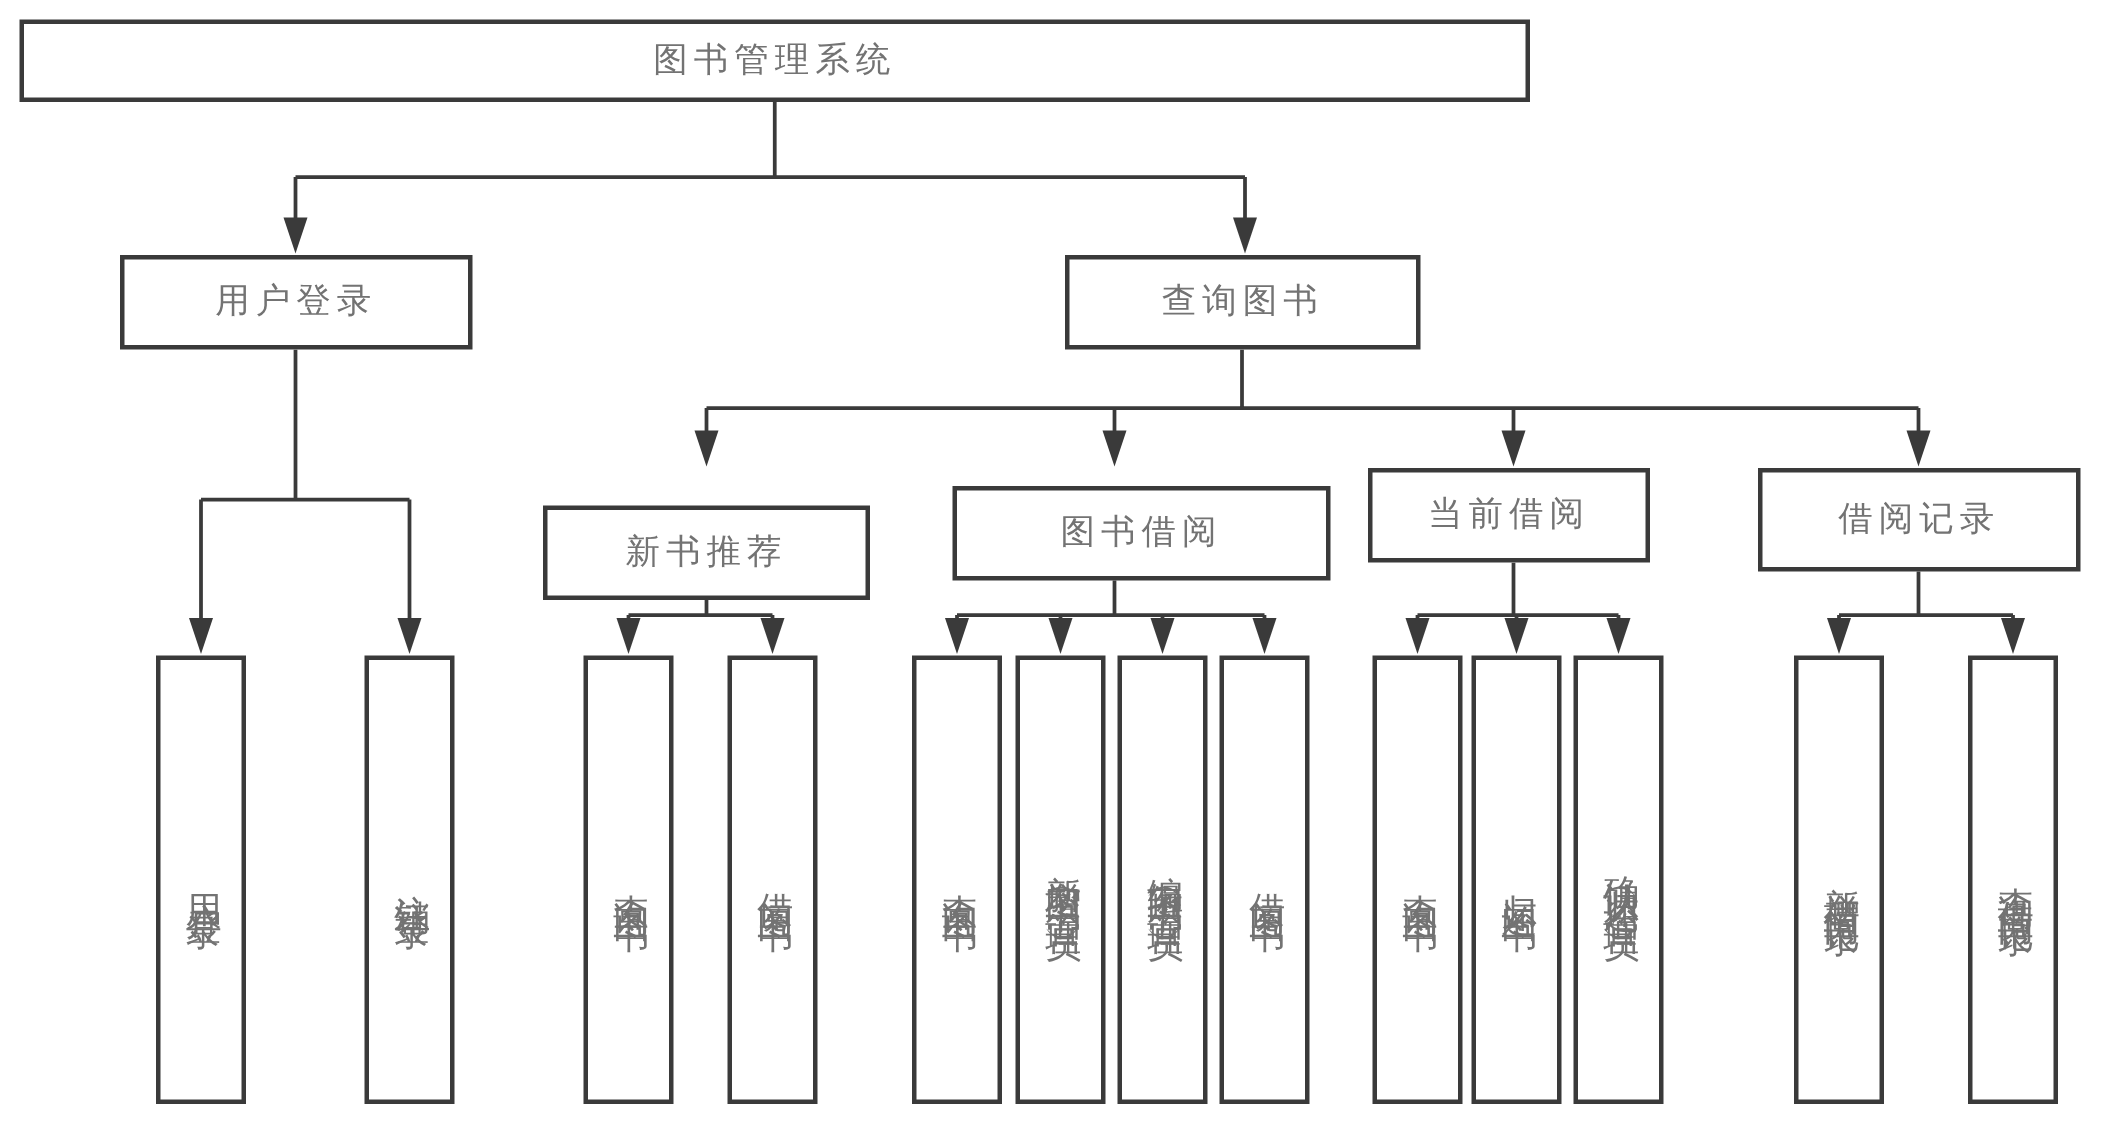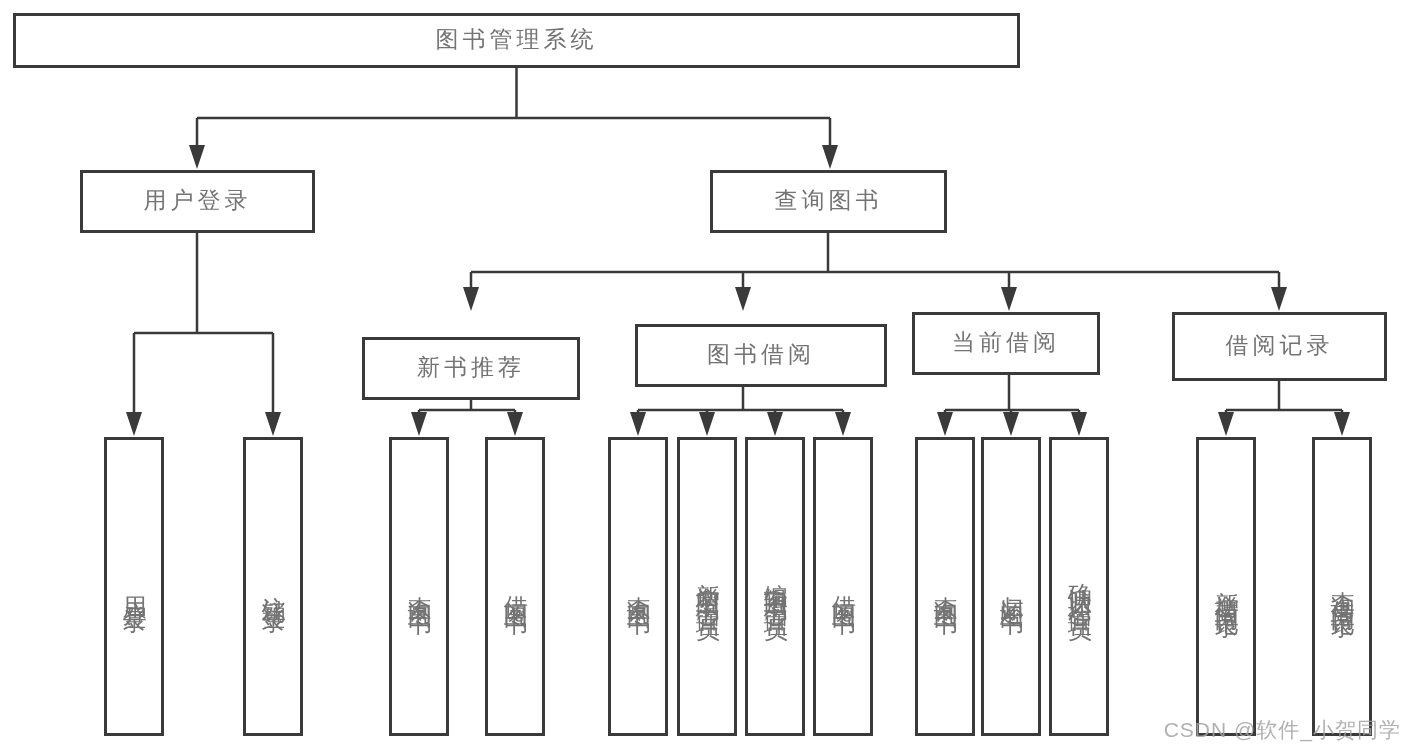--- a/index.html
+++ b/index.html
@@ -125,14 +125,13 @@
   <div class="box v" style="left:745px;">编辑图书（管理员）</div>
   <div class="box v" style="left:813px;">借阅图书</div>
 
   <div class="box v" style="left:915px;">查询图书</div>
   <div class="box v" style="left:981px;">归还图书</div>
   <div class="box v" style="left:1049px;">确认归还（管理员）</div>
 
   <div class="box v" style="left:1196px;">新增借阅记录</div>
   <div class="box v" style="left:1312px;">查询借阅记录</div>
 
-  <div class="watermark">CSDN @软件_小贺同学</div>
 </div>
 
 </body></html>

